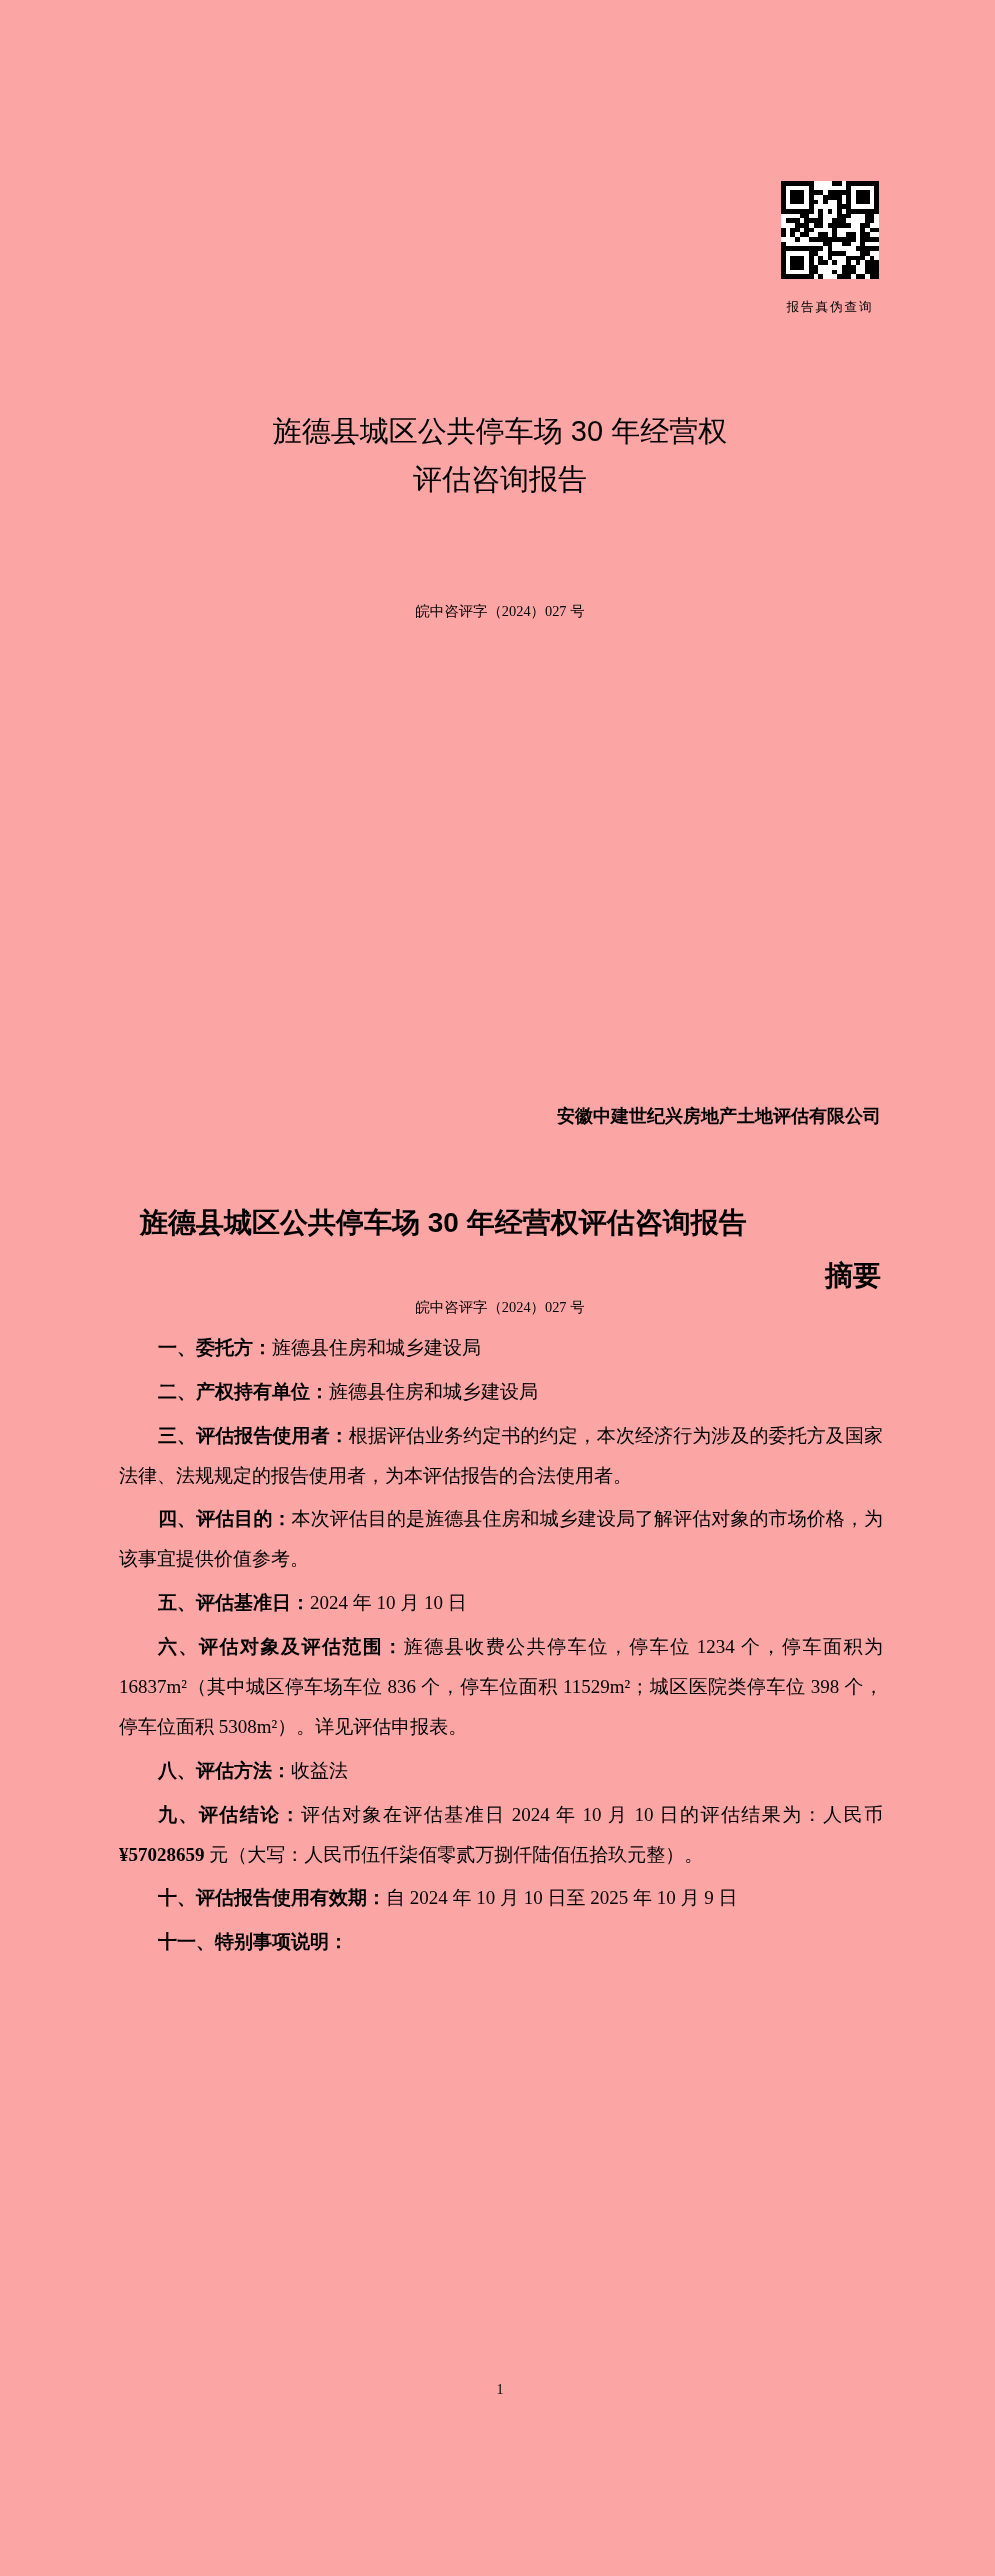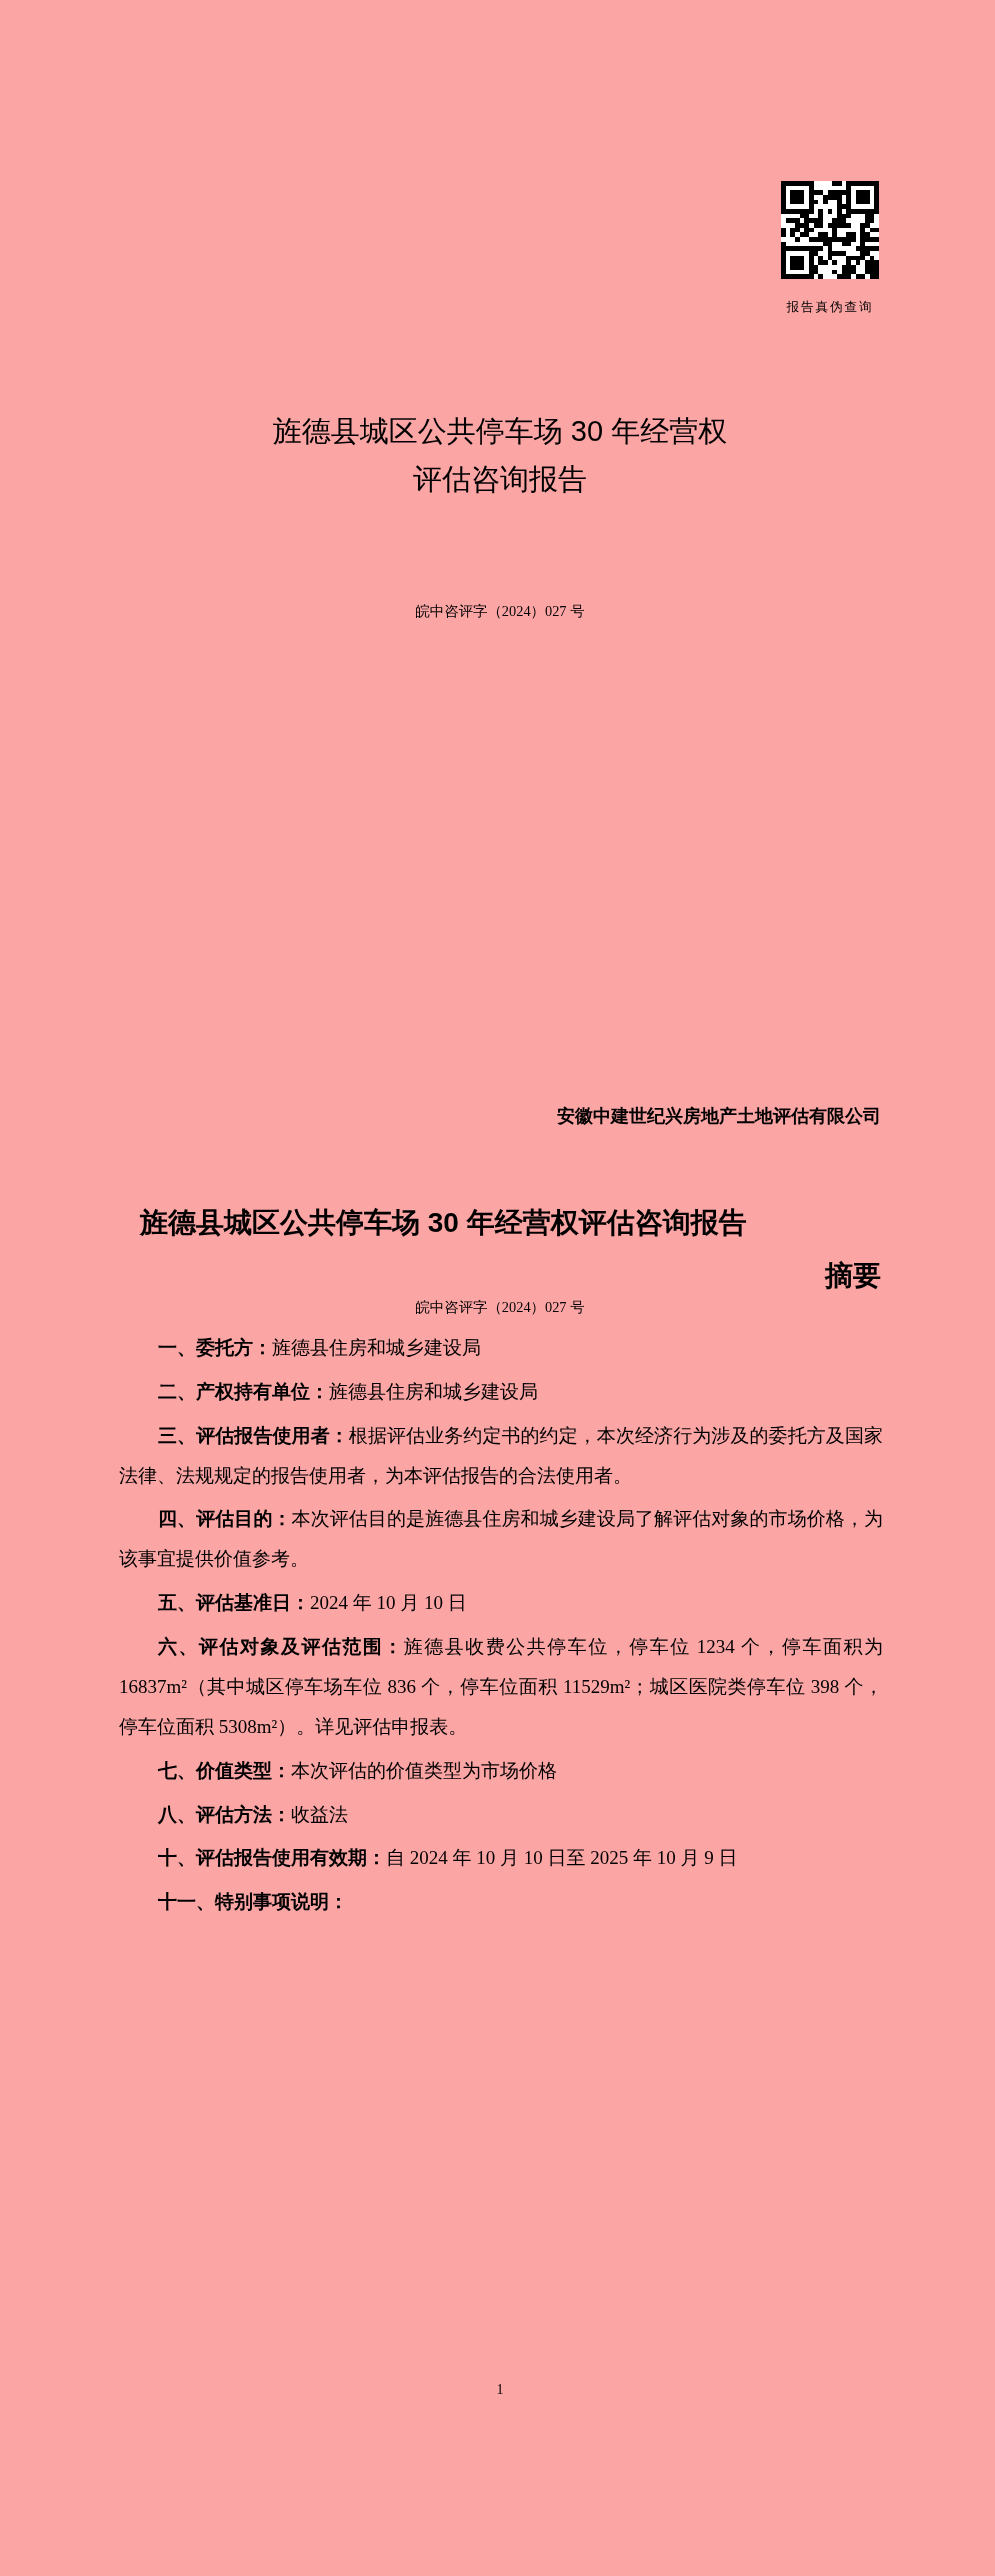--- a/index.html
+++ b/index.html
@@ -260,24 +260,24 @@
     <p><span class="item-label">二、产权持有单位：</span><span>旌德县住房和城乡建设局</span></p>
 
     <p><span class="item-label">三、评估报告使用者：</span><span>根据评估业务约定书的约定，本次经济行为涉及的委托方及国家法律、法规规定的报告使用者，为本评估报告的合法使用者。</span></p>
 
     <p><span class="item-label">四、评估目的：</span><span>本次评估目的是旌德县住房和城乡建设局了解评估对象的市场价格，为该事宜提供价值参考。</span></p>
 
     <p><span class="item-label">五、评估基准日：</span><span>2024 年 10 月 10 日</span></p>
 
     <p><span class="item-label">六、评估对象及评估范围：</span><span>旌德县收费公共停车位，停车位 1234 个，停车面积为 16837m²（其中城区停车场车位 836 个，停车位面积 11529m²；城区医院类停车位 398 个，停车位面积 5308m²）。详见评估申报表。</span></p>
 
-    <p><span class="item-label">七、价值类型：</span><span>本次评估的价值类型为市场价格</span></p>
 
     <p><span class="item-label">八、评估方法：</span><span>收益法</span></p>
 
+    <p><span class="item-label">九、评估结论：</span><span>评估对象在评估基准日 2024 年 10 月 10 日的评估结果为：人民币</span><span class="bold-serif"> ¥57028659</span><span> 元（大写：人民币伍仟柒佰零贰万捌仟陆佰伍拾玖元整）。</span></p>
 
     <p><span class="item-label">十、评估报告使用有效期：</span><span>自 2024 年 10 月 10 日至 2025 年 10 月 9 日</span></p>
 
     <p><span class="item-label">十一、特别事项说明：</span><span></span></p>
 
 
   </div>
 
   <div class="abs footer-page">1</div>
 

